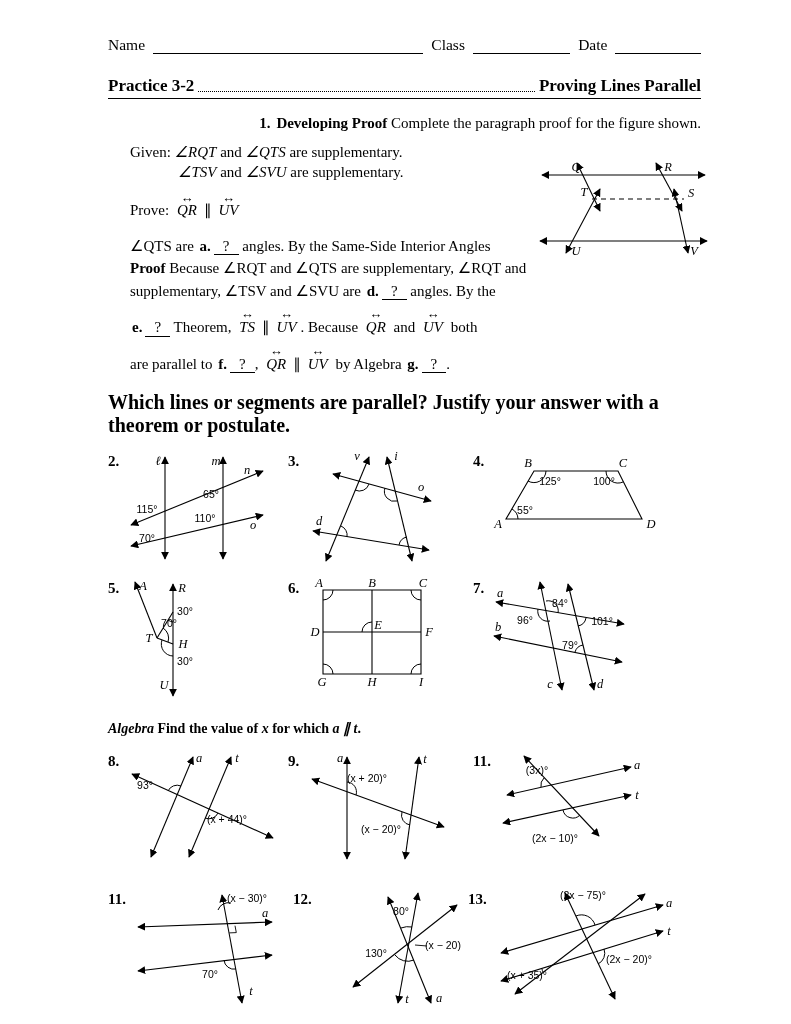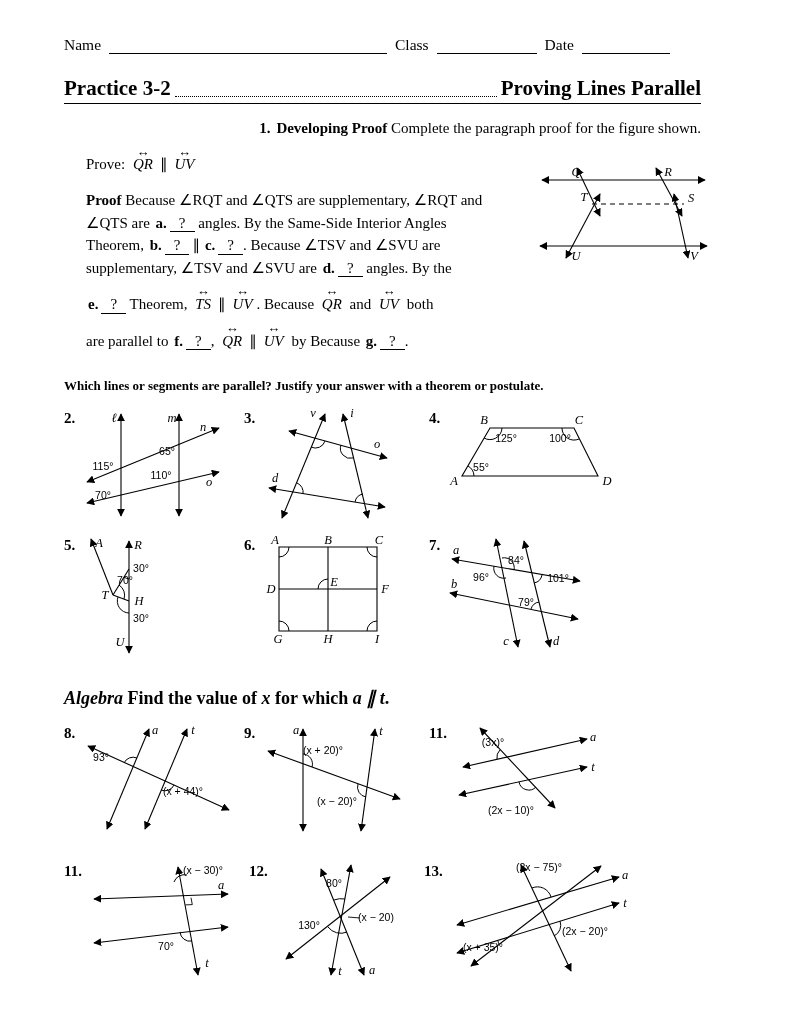--- a/index.html
+++ b/index.html
@@ -1,27 +1,27 @@
 <!DOCTYPE html>
 <html><head>
 <meta charset="utf-8">
 <style>
   * { box-sizing: border-box; }
   html,body { margin:0; padding:0; }
   body { width:791px; height:1024px; background:#fff; color:#000;
          font-family:"Liberation Serif", serif; font-size:15px; }
-  .page { padding:36px 90px 0 64px; width:791px; }
+  .page { padding:36px 90px 0 108px; width:791px; }
 
   .hdr { display:flex; align-items:flex-end; gap:8px; font-size:15.5px; }
   .line { border-bottom:1.2px solid #000; height:16px; }
   .l-name { width:278px; } .l-class { width:100px; } .l-date { width:88px; }
 
   .title-row { display:flex; align-items:flex-end; margin-top:22px;
                border-bottom:1.5px solid #000; padding-bottom:2px;
-               font-weight:bold; font-size:21px; }
+               font-weight:bold; font-size:17px; }
   .leader { flex:1; border-bottom:1.6px dotted #000; margin:0 4px 4px; }
 
   .p1 { position:relative; margin-top:16px; }
   .p1-lead { padding-left:6px;text-align:right; }
   .num-b { font-weight:bold; margin-right:6px; }
   .bold { font-weight:bold; }
   .math { font-style:italic; }
 
   .given { margin:10px 0 0 22px; line-height:1.35; }
   .given-ind { margin-left:48px; }
@@ -33,27 +33,27 @@
   .par { padding:0 3px; }
 
   .proof { margin:12px 0 0 22px; line-height:1.5; width:480px; }
   .pl { }
   .sp { margin-top:2px; padding-top:12px; }
   .blank { display:inline-block; border-bottom:1px solid #000; padding:0 9px; line-height:1.1; }
   .bl-letter { font-weight:bold; margin:0 3px 0 2px; }
 
   .fig1-wrap { position:absolute; right:-10px; top:44px; }
 
-  .sec2 { font-weight:bold; font-size:13px; margin-top:26px; }
-  .alg { margin-top:30px; font-weight:bold; font-size:18px; }
+  .sec2 { font-weight:bold; font-size:20px; margin-top:16px; }
+  .alg { margin-top:20px; font-weight:bold; font-size:14px; }
   .alg .it { font-style:italic; }
 
   .prow { display:flex; margin-top:14px; }
   .prob { display:flex; align-items:flex-start; }
-  .w180 { width:180px; } .w185 { width:185px; } .w175 { width:175px; }
+  .w180 { width:180px; } .w185 { width:185px; } .w175 { width:175px;justify-content:space-between; }
   .pnum { font-weight:bold; margin-right:8px; margin-top:2px; }
   .mt6 { margin-top:6px; }
 
   svg.fig { overflow:visible; display:block; }
   svg .ln { stroke:#000; stroke-width:1.1; fill:none; }
   svg .thin { stroke:#000; stroke-width:0.9; fill:none; }
   svg .dash { stroke-dasharray:5,4; }
   svg .arc { stroke:#000; stroke-width:1; fill:none; }
   svg .flbl { font:italic 12.5px "Liberation Serif", serif; text-anchor:middle; fill:#000; }
   svg .fang { font:10.5px "Liberation Sans", sans-serif; text-anchor:middle; fill:#000; }
@@ -84,44 +84,50 @@
     <span>Practice 3-2</span>
     <span class="leader"></span>
     <span>Proving Lines Parallel</span>
   </div>
 
   <div class="p1">
     <div class="p1-lead">
       <span class="num-b">1.</span><span class="bold">Developing Proof</span><span> Complete the paragraph proof for the figure shown.</span>
     </div>
 
+    <div class="given">
+      <div>
+        <span>Given:</span>
+        <span class="math">∠RQT</span><span> and </span><span class="math">∠QTS</span><span> are supplementary.</span>
+      </div>
+      <div class="given-ind">
+        <span class="math">∠TSV</span><span> and </span><span class="math">∠SVU</span><span> are supplementary.</span>
+      </div>
+    </div>
 
     <div class="prove-row">
       <span>Prove:</span>
       <span class="ray"><span class="oa">↔</span><span>QR</span></span><span class="par">∥</span><span class="ray"><span class="oa">↔</span><span>UV</span></span>
     </div>
 
     <div class="proof">
       <div class="pl">
+        <span>∠QTS are </span><span class="bl-letter">a.</span><span class="blank">?</span><span> angles. By the Same-Side Interior Angles</span>
+      </div>
+      <div class="pl">
         <span class="bold">Proof</span><span> Because ∠RQT and ∠QTS are supplementary, ∠RQT and</span>
-      </div>
-      <div class="pl">
-        <span>∠QTS are </span><span class="bl-letter">a.</span><span class="blank">?</span><span> angles. By the Same-Side Interior Angles</span>
-      </div>
-      <div class="pl">
-        <span>Theorem, </span><span class="bl-letter">b.</span><span class="blank">?</span><span class="par">∥</span><span class="bl-letter">c.</span><span class="blank">?</span><span>. Because ∠TSV and ∠SVU are</span>
       </div>
       <div class="pl">
         <span>supplementary, ∠TSV and ∠SVU are </span><span class="bl-letter">d.</span><span class="blank">?</span><span> angles. By the</span>
       </div>
       <div class="pl sp">
         <span class="bl-letter">e.</span><span class="blank">?</span><span> Theorem, </span><span class="ray"><span class="oa">↔</span><span>TS</span></span><span class="par">∥</span><span class="ray"><span class="oa">↔</span><span>UV</span></span><span>. Because </span><span class="ray"><span class="oa">↔</span><span>QR</span></span><span> and </span><span class="ray"><span class="oa">↔</span><span>UV</span></span><span> both</span>
       </div>
       <div class="pl sp">
-        <span>are parallel to </span><span class="bl-letter">f.</span><span class="blank">?</span><span>, </span><span class="ray"><span class="oa">↔</span><span>QR</span></span><span class="par">∥</span><span class="ray"><span class="oa">↔</span><span>UV</span></span><span> by Because </span><span class="bl-letter">g.</span><span class="blank">?</span><span>.</span>
+        <span>are parallel to </span><span class="bl-letter">f.</span><span class="blank">?</span><span>, </span><span class="ray"><span class="oa">↔</span><span>QR</span></span><span class="par">∥</span><span class="ray"><span class="oa">↔</span><span>UV</span></span><span> by Algebra </span><span class="bl-letter">g.</span><span class="blank">?</span><span>.</span>
       </div>
     </div>
 
     <div class="fig1-wrap">
       <svg class="fig" width="175" height="100" viewBox="0 0 175 100">
         <g>
           <path class="ln" d="M6,16 L169,16" marker-start="url(#ah)" marker-end="url(#ah)"></path>
           <path class="ln dash" d="M56,40 L148,40"></path>
           <path class="ln" d="M4,82 L171,82" marker-start="url(#ah)" marker-end="url(#ah)"></path>
           <path class="ln" d="M41,4 L64,52" marker-start="url(#ah)" marker-end="url(#ah)"></path>

